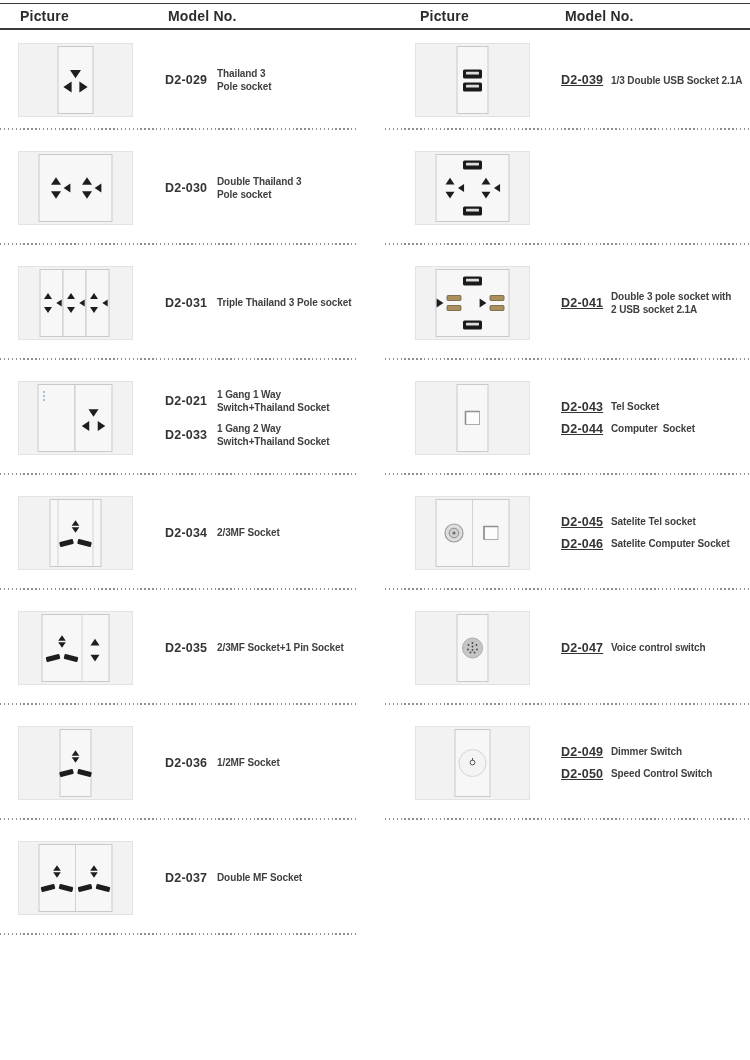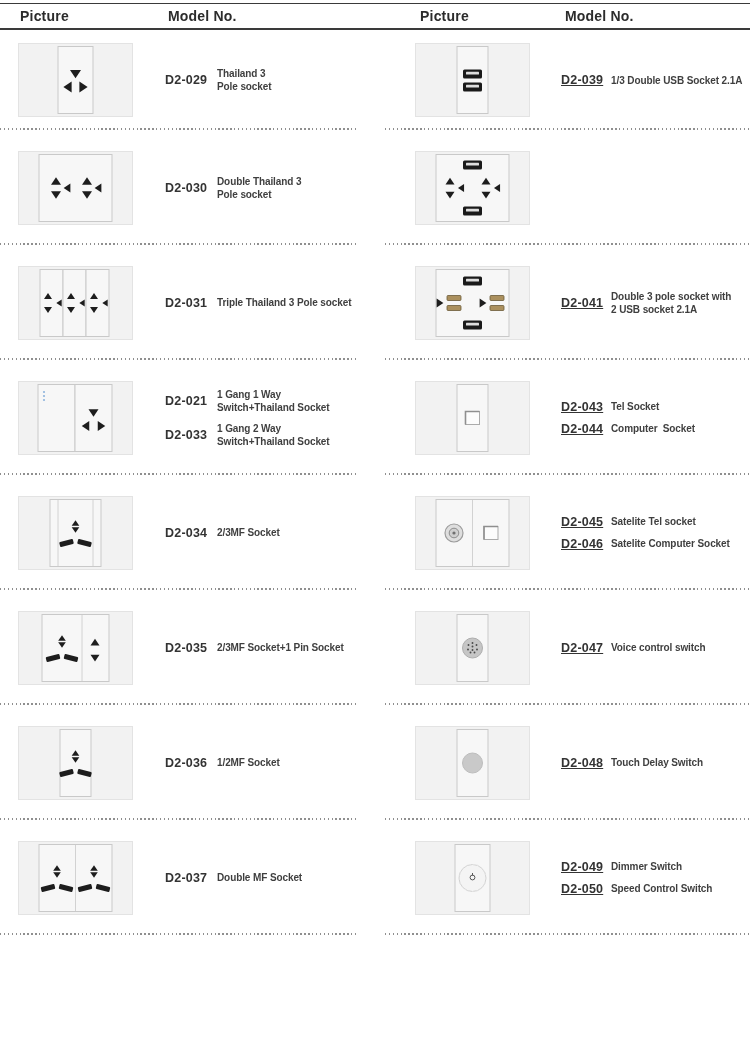--- a/index.html
+++ b/index.html
@@ -342,35 +342,20 @@
           <div class="model-line">
             <span class="model-no">D2-047</span>
             <span class="model-desc">Voice control switch</span>
           </div>
         </div>
   </div>
       <div class="row">
     <div class="pic-cell">
           <svg viewBox="0 0 115 74" width="115" height="74">
             <rect x="0.5" y="0.5" width="114" height="73" fill="#f2f2f2" stroke="#e3e3e3"></rect>
-            <rect x="42" y="3.5" width="31" height="67" fill="#f7f7f7" stroke="#c9c9c9"></rect>
-            <circle cx="57.5" cy="37" r="10" fill="#c9c9c9" stroke="#bdbdbd"></circle>
-          </svg>
-        </div>
-    <div class="info-cell">
-          <div class="model-line">
-            <span class="model-no">D2-048</span>
-            <span class="model-desc">Touch Delay Switch</span>
-          </div>
-        </div>
-  </div>
-      <div class="row">
-    <div class="pic-cell">
-          <svg viewBox="0 0 115 74" width="115" height="74">
-            <rect x="0.5" y="0.5" width="114" height="73" fill="#f2f2f2" stroke="#e3e3e3"></rect>
             <rect x="40" y="3.5" width="35" height="67" fill="#f7f7f7" stroke="#c9c9c9"></rect>
             <circle cx="57.5" cy="37" r="13.5" fill="#f4f4f4" stroke="#d2d2d2"></circle>
             <circle cx="57.5" cy="37" r="13.5" fill="none" stroke="#e8e8e8" stroke-dasharray="1.5 2.5"></circle>
             <circle cx="57.5" cy="36.5" r="2.4" fill="none" stroke="#555555"></circle>
             <line x1="57.5" y1="32" x2="57.5" y2="34.5" stroke="#555555"></line>
           </svg>
         </div>
     <div class="info-cell">
           <div class="model-line">
             <span class="model-no">D2-049</span>

